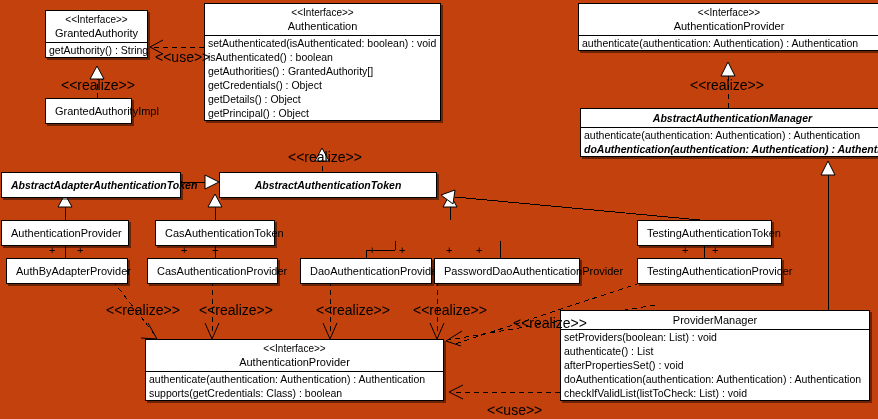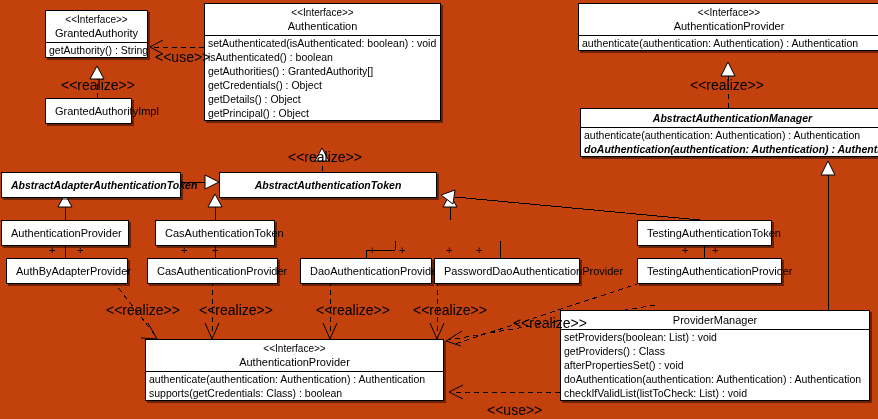--- a/index.html
+++ b/index.html
@@ -327,21 +327,21 @@
       <div class="member">supports(getCredentials: Class) : boolean</div>
     </div>
   </div>
 
   <div class="uml-class" style="left:560px; top:310px; width:310px;">
     <div class="compartment hdr">
       <div class="cname">ProviderManager</div>
     </div>
     <div class="compartment members">
       <div class="member">setProviders(boolean: List) : void</div>
-      <div class="member">getProviders() : Class</div>
+      <div class="member">authenticate() : List</div>
       <div class="member">afterPropertiesSet() : void</div>
       <div class="member">doAuthentication(authentication: Authentication) : Authentication</div>
       <div class="member">checkIfValidList(listToCheck: List) : void</div>
     </div>
   </div>
 
   <div class="edge-label" style="left:155px; top:52px;">&lt;&lt;use&gt;&gt;</div>
 
   <div class="edge-label" style="left:61px; top:80px;">&lt;&lt;realize&gt;&gt;</div>
 

